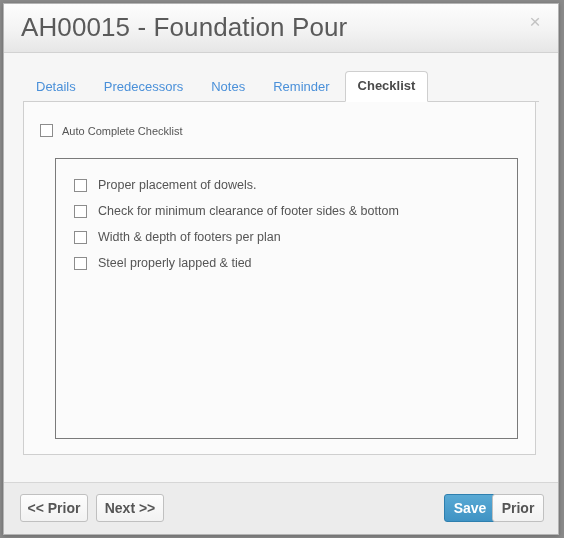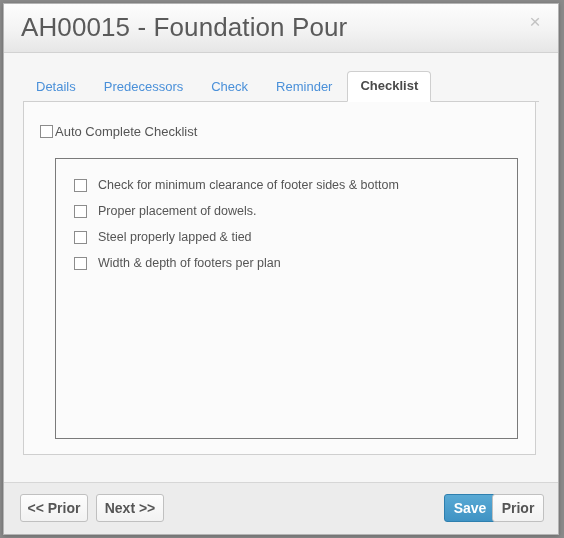--- a/index.html
+++ b/index.html
@@ -132,22 +132,22 @@
     width: 13px;
     height: 13px;
     border: 1px solid #8c8c8c;
     background: #ffffff;
     box-sizing: border-box;
     display: inline-block;
     cursor: pointer;
     flex: 0 0 13px;
   }
   .auto-row .lbl {
-    margin-left: 2px;
-    font-size: 13px;
+    margin-left: 9px;
+    font-size: 11px;
     color: #555555;
     white-space: nowrap;
   }
 
   .list-box {
     position: absolute;
     left: 31px;
     top: 56px;
     width: 463px;
     height: 281px;
@@ -217,49 +217,49 @@
   <div class="dlg-header">
     <div class="dlg-title">AH00015 - Foundation Pour</div>
     <div class="dlg-close">×</div>
   </div>
 
   <div class="dlg-body">
 
     <div class="tabbar">
       <div class="tab">Details</div>
       <div class="tab">Predecessors</div>
-      <div class="tab">Check</div>
+      <div class="tab">Notes</div>
       <div class="tab">Reminder</div>
       <div class="tab active">Checklist</div>
     </div>
 
     <div class="panel">
 
       <div class="auto-row">
         <span class="cb"></span>
         <span class="lbl">Auto Complete Checklist</span>
       </div>
 
       <div class="list-box">
         <div class="list-inner">
           <div class="item">
             <span class="cb"></span>
+            <span class="lbl">Proper placement of dowels.</span>
+          </div>
+          <div class="item">
+            <span class="cb"></span>
             <span class="lbl">Check for minimum clearance of footer sides &amp; bottom</span>
           </div>
           <div class="item">
             <span class="cb"></span>
-            <span class="lbl">Proper placement of dowels.</span>
+            <span class="lbl">Width &amp; depth of footers per plan</span>
           </div>
           <div class="item">
             <span class="cb"></span>
             <span class="lbl">Steel properly lapped &amp; tied</span>
-          </div>
-          <div class="item">
-            <span class="cb"></span>
-            <span class="lbl">Width &amp; depth of footers per plan</span>
           </div>
         </div>
       </div>
 
     </div>
   </div>
 
   <div class="dlg-footer">
     <div class="btn btn-prior">&lt;&lt; Prior</div>
     <div class="btn btn-save">Save</div>

